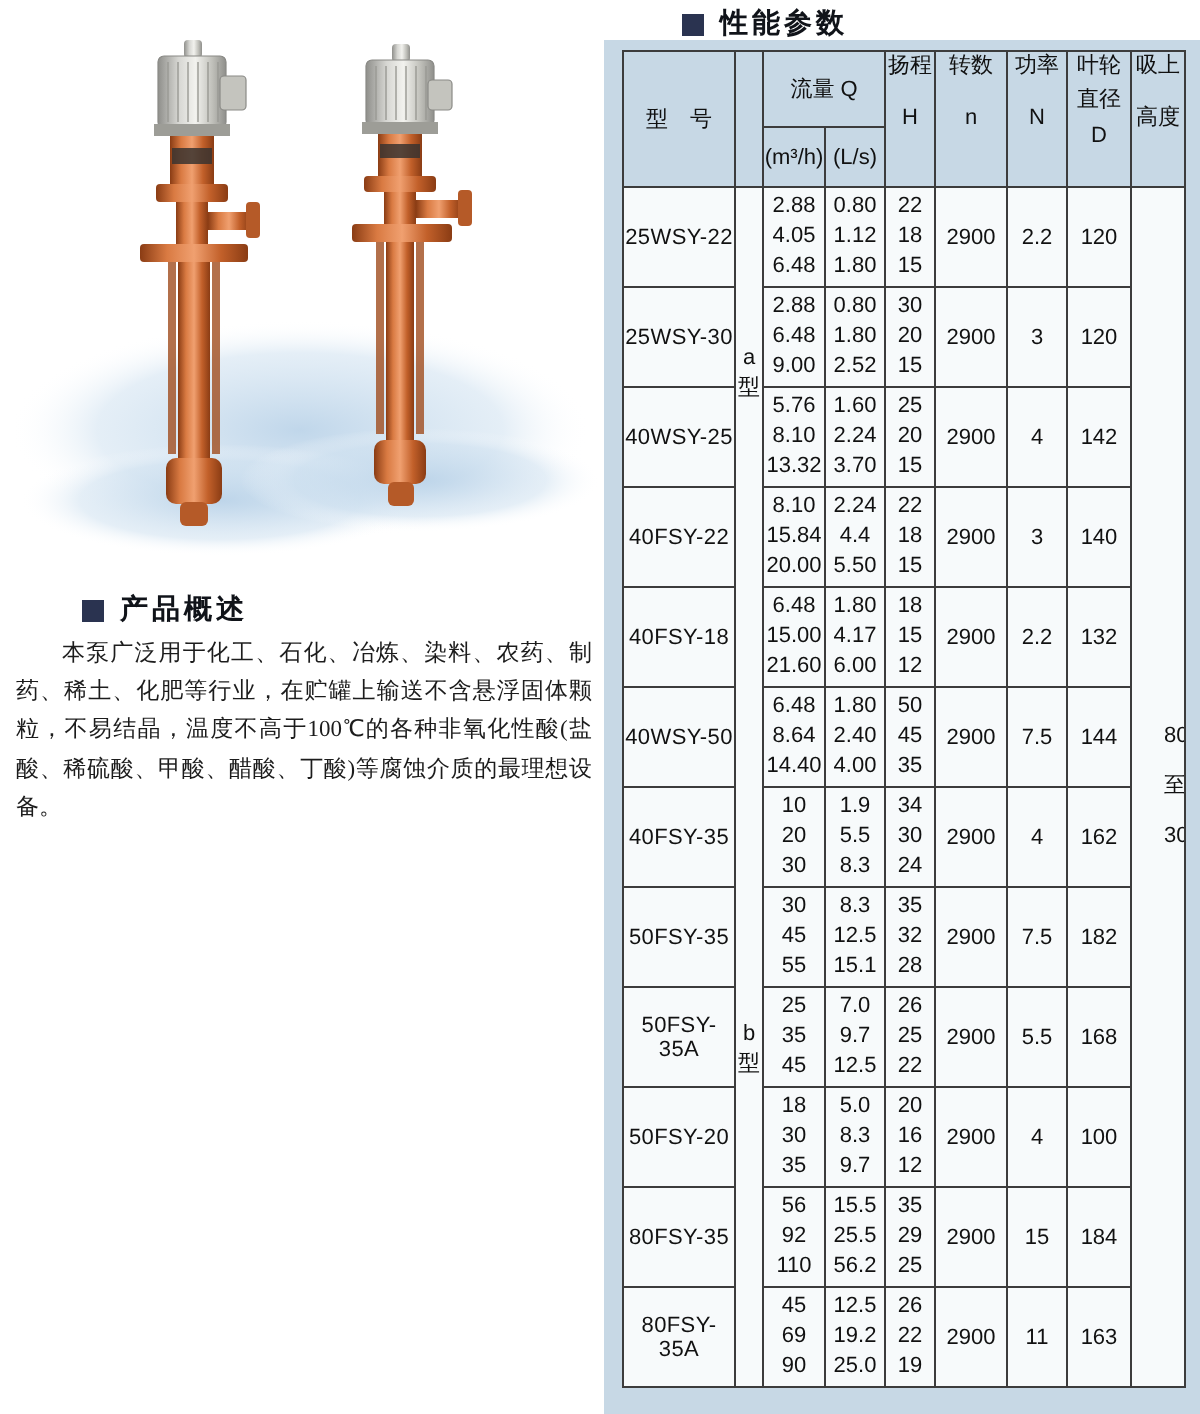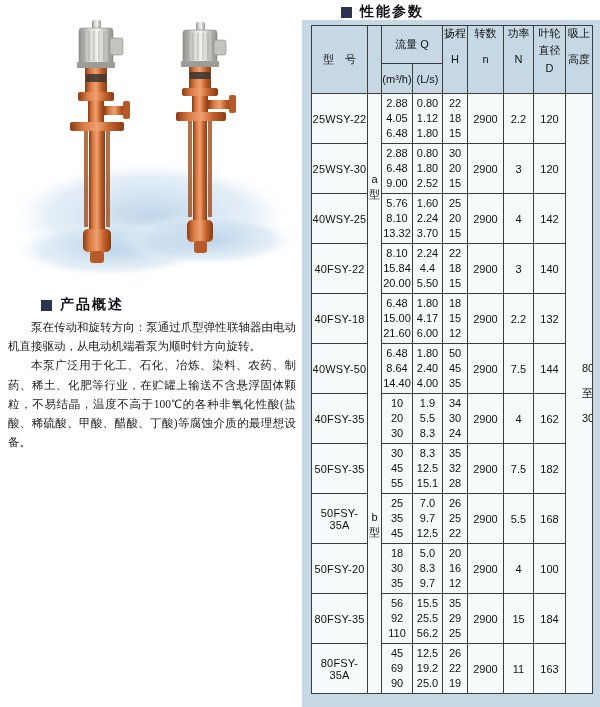--- a/index.html
+++ b/index.html
@@ -131,21 +131,20 @@
       <rect x="194" y="241" width="13" height="12" rx="3" fill="#b55a28"></rect>
     </g>
   </svg>
 
   <div class="sec-title left-title">
     <span class="sq"></span>
     <span>产品概述</span>
   </div>
 
   <div class="copy">
-    <p>泵在传动和旋转方向：泵通过爪型弹性联轴器由电动机直接驱动，从电动机端看泵为顺时针方向旋转。</p>
     <p>本泵广泛用于化工、石化、冶炼、染料、农药、制药、稀土、化肥等行业，在贮罐上输送不含悬浮固体颗粒，不易结晶，温度不高于100℃的各种非氧化性酸(盐酸、稀硫酸、甲酸、醋酸、丁酸)等腐蚀介质的最理想设备。</p>
   </div>
 
   <div class="sec-title right-title">
     <span class="sq"></span>
     <span>性能参数</span>
   </div>
 
   <div class="blue-panel">
     <table class="perf">

